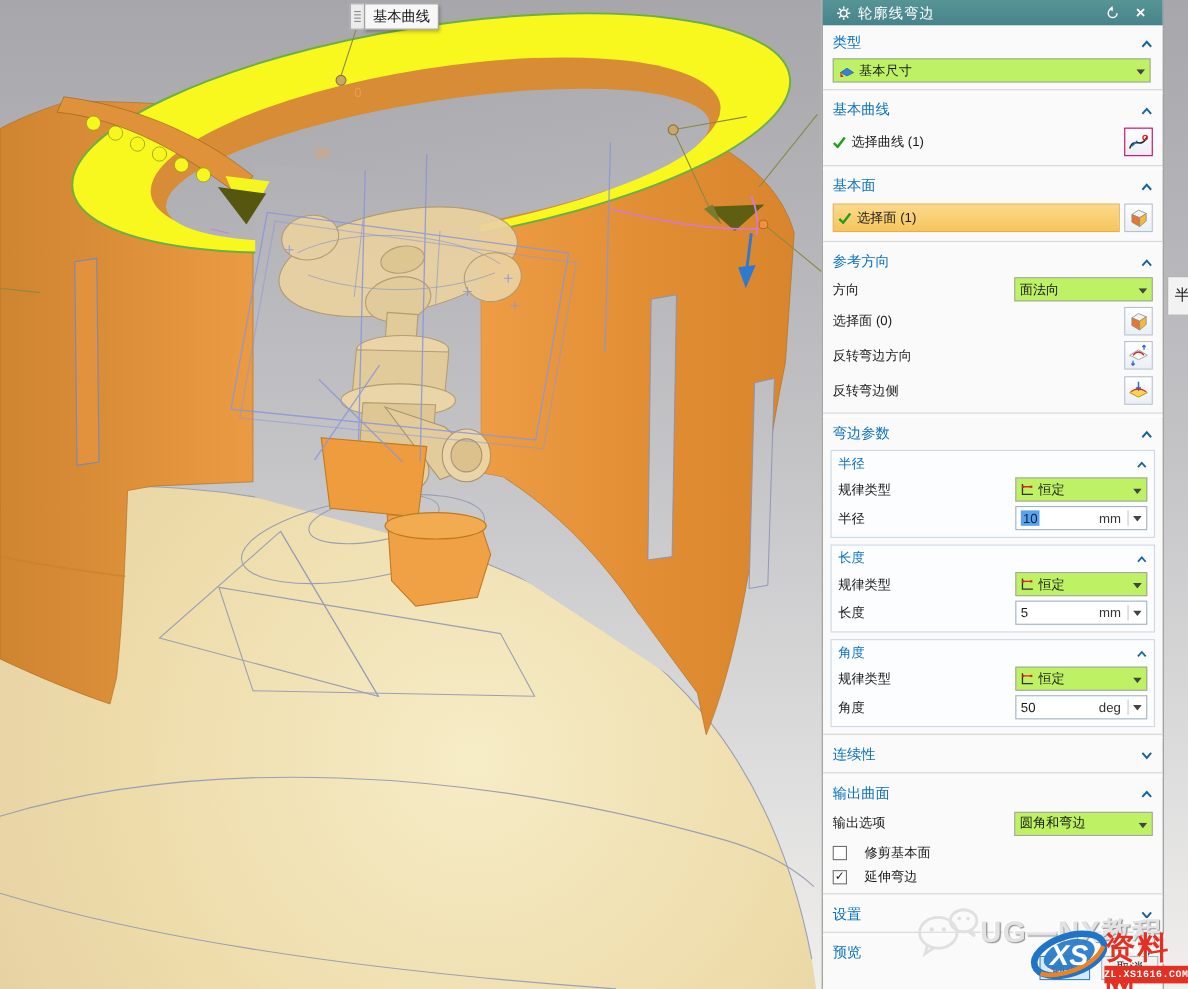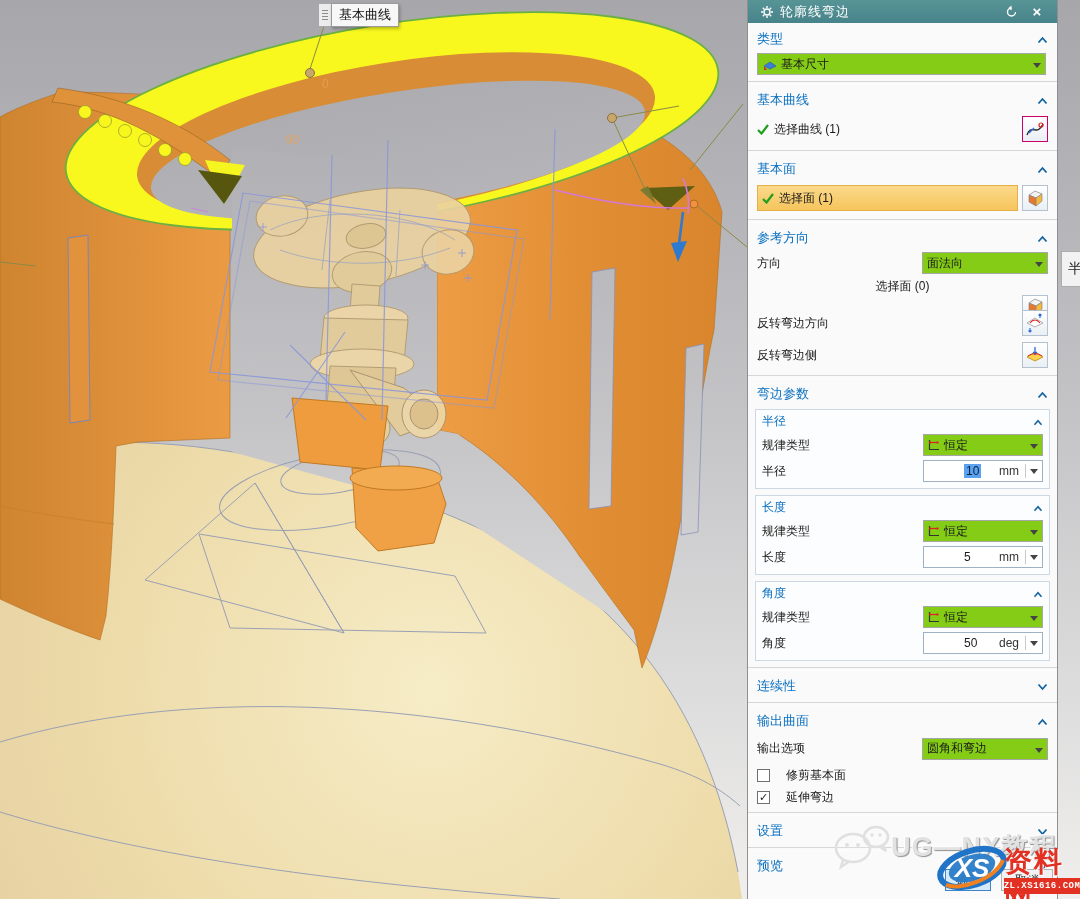--- a/index.html
+++ b/index.html
@@ -32,31 +32,31 @@
   .xchar{color:#fff;font-size:15px;font-weight:bold;line-height:14px;}
 
   .sec-h{display:flex;align-items:center;color:#0a70c0;font-size:13px;padding:4px 9px 3px 9px;}
   .sec-h .chev{margin-left:auto;}
   .sep{height:2px;border-top:1px solid #d6d6d6;border-bottom:1px solid #fdfdfd;margin:4px 0 2px 0;}
 
   .row{display:flex;align-items:center;padding:2px 9px;}
   .row .lab{font-size:12px;}
   .right{margin-left:auto;}
 
-  .combo{display:flex;align-items:center;border:1px solid #a6a6a6;background:#84cc16;height:20px;
+  .combo{display:flex;align-items:center;border:1px solid #a6a6a6;background:#bef264;height:20px;
     padding:0 4px;box-sizing:content-box;}
   .combo .cv{display:flex;align-items:center;gap:4px;font-size:12px;white-space:nowrap;overflow:hidden;}
   .combo .car{margin-left:auto;padding-left:4px;}
   .w-full{width:279px;}
   .w-std{width:116px;}
   .w-grp{width:110px;}
 
   .vfield{display:flex;align-items:center;border:1px solid #9fb2c3;background:#fff;height:20px;
     padding:0 4px;}
-  .vfield .val{font-size:12px;margin-left:36px;}
+  .vfield .val{font-size:12px;}
   .vfield .val.sel{background:#5aa2f0;color:#06243e;padding:0 2px;}
   .vfield .unit{margin-left:auto;font-size:12px;color:#333;padding-right:6px;}
   .vfield .car{border-left:1px solid #c9c9c9;padding-left:4px;height:14px;display:flex;align-items:center;}
 
   .ibtn{width:26px;height:26px;border:1px solid #b4c2cf;background:linear-gradient(180deg,#ffffff,#e9eff5);
     display:flex;align-items:center;justify-content:center;box-sizing:border-box;}
   .hl-row{background:linear-gradient(180deg,#fbd98b,#f6c55c);border:1px solid #e5b04b;
     display:flex;align-items:center;height:26px;padding:0 4px;flex:1;margin-right:4px;box-sizing:border-box;}
 
   .grp{border:1px solid #ccd8e4;background:#fcfdfe;margin:3px 7px 6px 7px;padding-bottom:4px;}
@@ -349,21 +349,21 @@
       <span class="lab">方向</span>
       <div class="combo w-std right">
         <span class="cv">
             <span>面法向</span>
           </span>
         <span class="car"><svg width="8" height="5" viewBox="0 0 8 5">
               <path d="M0,0 L8,0 L4,5 Z" fill="#444"></path>
             </svg></span>
       </div>
     </div>
-    <div class="row" style="height:27px;flex-direction:column;">
+    <div class="row" style="height:27px;">
       <span class="lab">选择面 (0)</span>
       <span class="right ibtn">
         <svg width="20" height="20" viewBox="0 0 20 20">
           <path d="M4,7 L10,3 L17,6 L11,10 Z" fill="#f2f2f2" stroke="#888" stroke-width="0.7"></path>
           <path d="M4,7 L11,10 L11,18 L4,14 Z" fill="#e8762c" stroke="#888" stroke-width="0.7"></path>
           <path d="M11,10 L17,6 L17,13 L11,18 Z" fill="#f5b93c" stroke="#888" stroke-width="0.7"></path>
         </svg>
       </span>
     </div>
     <div class="row" style="height:28px;">

